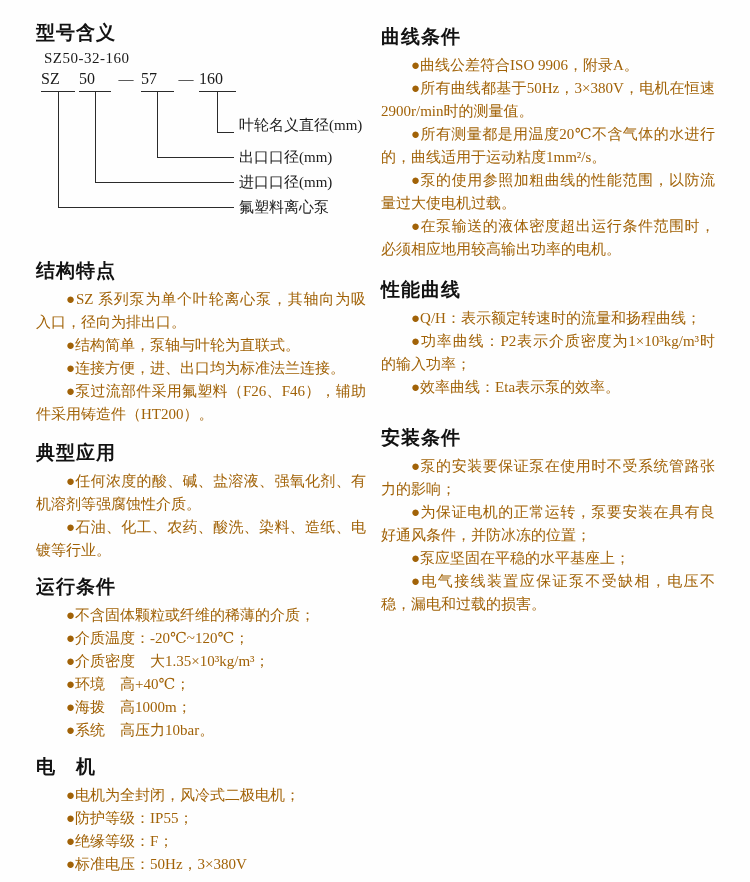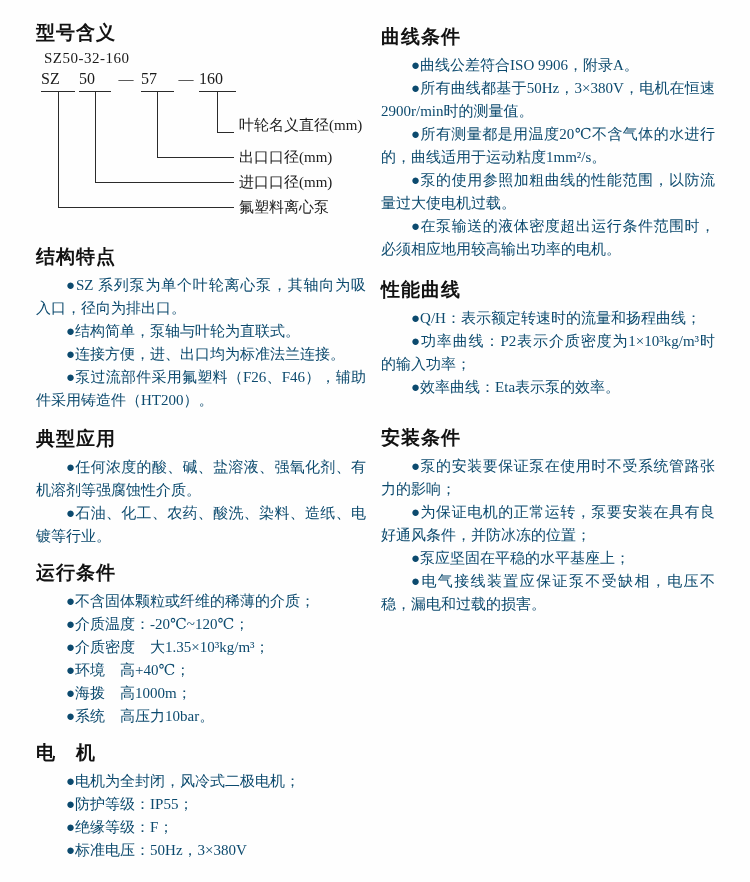--- a/index.html
+++ b/index.html
@@ -22,31 +22,31 @@
     font-family:"Liberation Sans","DejaVu Sans",sans-serif;
     font-weight:700;
     font-size:19px;
     line-height:22px;
     letter-spacing:1px;
     color:#121212;
   }
   .sec { margin:0; }
   .mt  { margin-top:16px; }
   .mt2 { margin-top:14px; }
-  .mt3 { margin-top:22px; }
+  .mt3 { margin-top:36px; }
   .mt4 { margin-top:18px; }
   .mt5 { margin-top:28px; }
 
   p.item {
     margin:0;
     font-size:15px;
     line-height:23px;
     text-indent:2em;
     text-align:justify;
-    color:#0c4a6e;
+    color:#a16207;
   }
 
   
   .diagram {
     position:relative;
     width:330px; height:172px;
     margin-top:8px;
     font-family:"Liberation Serif","DejaVu Serif",serif;
     text-decoration:underline;
   }

